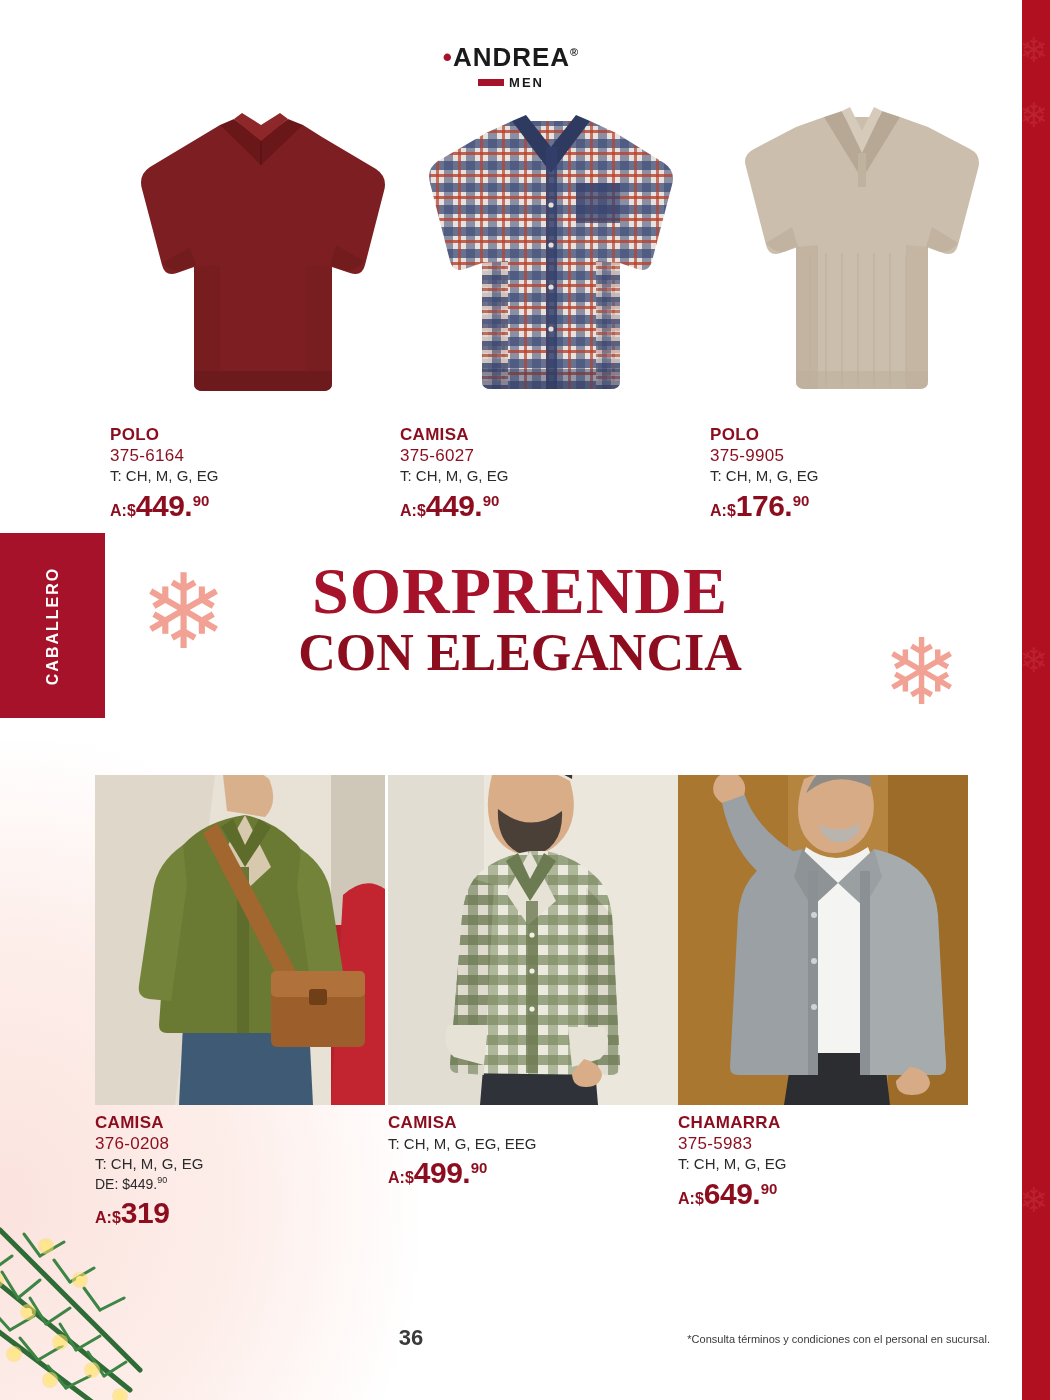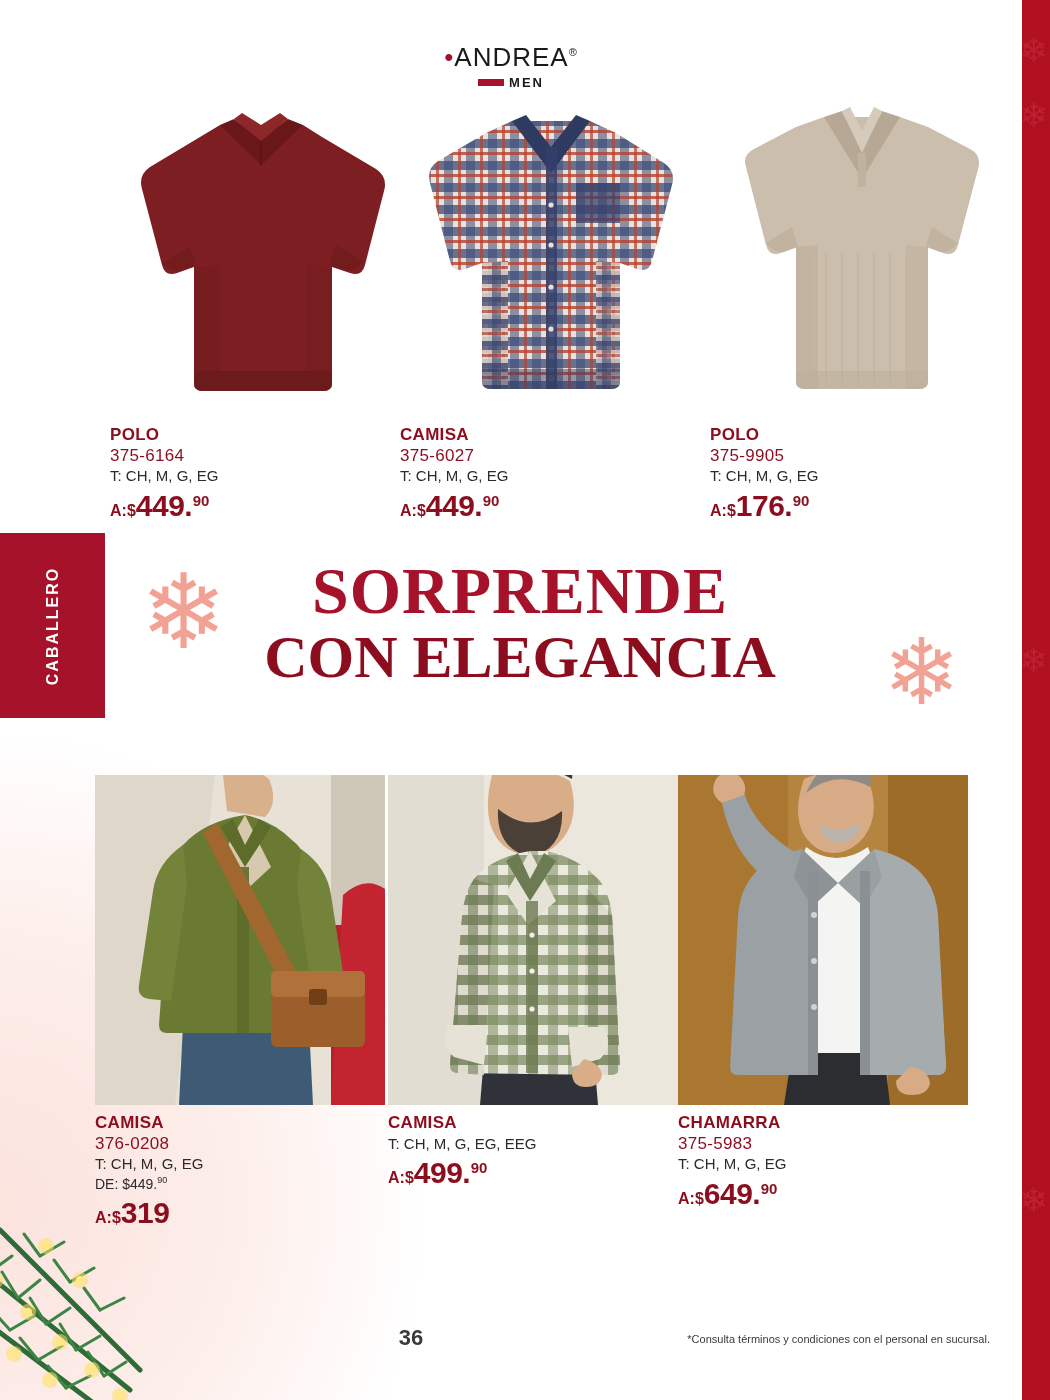--- a/index.html
+++ b/index.html
@@ -34,21 +34,21 @@
     pointer-events: none;
   }
 
   
   .brand {
     position: absolute; left: 0; top: 42px; width: 1022px;
     text-align: center;
   }
   .brand-name {
     font-family: "Liberation Sans", sans-serif;
-    font-weight: normal; font-size: 26px; letter-spacing: 1px;
+    font-weight: bold; font-size: 26px; letter-spacing: 1px;
     color: #1a1a1a;
   }
   .brand-men {
     margin-top: 2px;
     display: inline-block;
     font-size: 13px; font-weight: bold; letter-spacing: 2px; color: #1a1a1a;
   }
   .brand-men .bar {
     display: inline-block; width: 26px; height: 7px; background: #a5122a;
     margin-right: 5px; vertical-align: 1px;
@@ -87,21 +87,21 @@
 
   
   .headline { position: absolute; left: 120px; top: 560px; width: 800px; text-align: center; }
   .hl1 {
     font-family: "Liberation Serif", serif;
     font-weight: bold; font-size: 66px; letter-spacing: 1px;
     color: #a5122a; line-height: .95;
   }
   .hl2 {
     font-family: "Liberation Serif", serif;
-    font-weight: bold; font-size: 60px; letter-spacing: 0px;
+    font-weight: bold; font-size: 52px; letter-spacing: 0px;
     color: #8c0d1e; line-height: 1.0; margin-top: 4px;
   }
   .flake-left {
     position: absolute; left: 20px; top: 0px;
     font-size: 104px; color: #f2a294; line-height: 1;
   }
   .flake-right {
     position: absolute; right: -40px; top: 66px;
     font-size: 92px; color: #f2a294; line-height: 1;
   }

